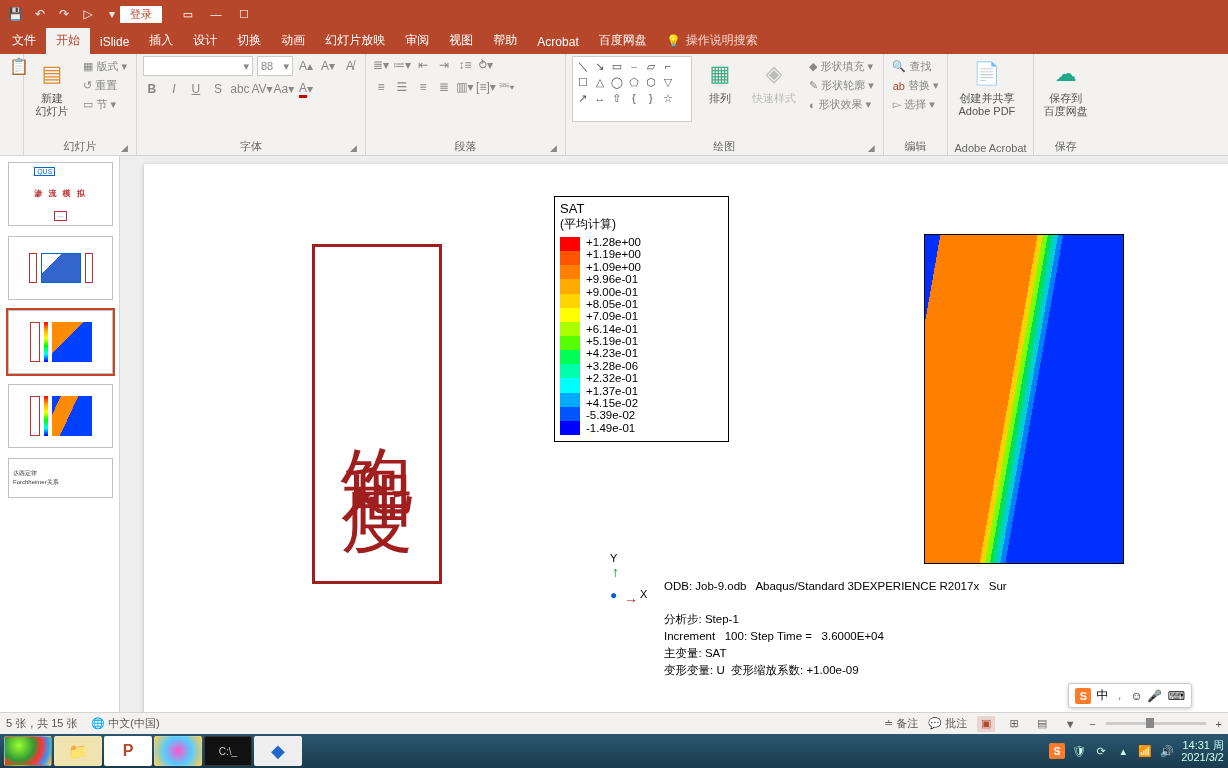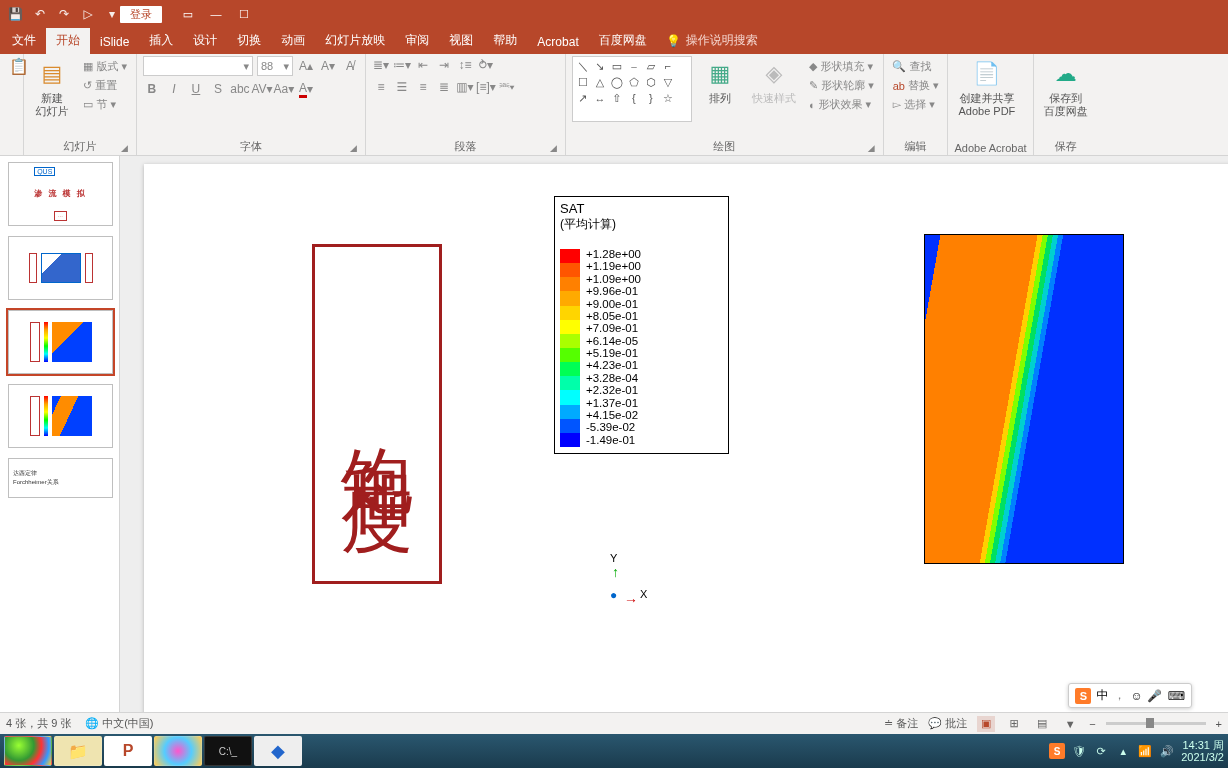--- a/index.html
+++ b/index.html
@@ -56,21 +56,21 @@
 .thumb .mini-plot { width:40px; height:40px; background:linear-gradient(135deg,#ff8c00 40%, #0040ff 40%);}
 .thumb .mini-plot2 { width:40px; height:40px; background:linear-gradient(115deg,#0040ff 15%,#ff8c00 15% 45%, #0040ff 45%);}
 
 .canvas-area { flex:1; background:#eeeeee; position:relative; overflow:hidden;}
 .slide { position:absolute; left:24px; top:8px; width:1144px; height:590px; background:#fff; box-shadow:0 1px 4px rgba(0,0,0,.25);}
 .vert-title-box { position:absolute; left:168px; top:80px; width:130px; height:340px; border:3px solid #a01e1e; display:flex; align-items:center; justify-content:center;}
 .vert-title { writing-mode:vertical-rl; font-family:"KaiTi","STKaiti",serif; font-size:72px; color:#a01e1e; letter-spacing:16px; font-weight:500;}
 
 .legend-box { position:absolute; left:410px; top:32px; width:175px; border:1.5px solid #000; background:#fff; padding:4px 5px 6px; font-family:"Courier New",monospace; font-size:12px;}
 .legend-title { font-size:13px; }
-.legend-sub { font-size:12px; margin-bottom:16px;}
+.legend-sub { font-size:12px; margin-bottom:4px;}
 .legend-scale { display:flex; gap:6px;}
 .legend-bar { width:20px; height:198px; display:flex; flex-direction:column;}
 .legend-bar div { flex:1; }
 .legend-vals { display:flex; flex-direction:column; justify-content:space-between; font-size:11.5px; line-height:1.0; height:198px; padding-top:-2px;}
 .legend-vals span { height:14.1px; }
 
 .contour { position:absolute; right:164px; top:70px; width:200px; height:330px; border:1.5px solid #000;
  background: linear-gradient(100deg,
    #0030ff 0 6%,
    #ff8000 6% 44%,
@@ -378,50 +378,56 @@
               <div style="background:#0000ff"></div>
           </div>
           <div class="legend-vals">
             <span>+1.28e+00</span>
               <span>+1.19e+00</span>
             <span>+1.09e+00</span>
               <span>+9.96e-01</span>
             <span>+9.00e-01</span>
               <span>+8.05e-01</span>
             <span>+7.09e-01</span>
-              <span>+6.14e-05</span>
+              <span>+6.14e-01</span>
             <span>+5.19e-01</span>
               <span>+4.23e-01</span>
-            <span>+3.28e-04</span>
+            <span>+3.28e-06</span>
               <span>+2.32e-01</span>
             <span>+1.37e-01</span>
               <span>+4.15e-02</span>
             <span>-5.39e-02</span>
               <span>-1.49e-01</span>
           </div>
         </div>
       </div>
 
       <div class="contour"></div>
 
       <div class="axes">
         <span class="ylbl">Y</span>
         <span class="yarr">↑</span>
         <span class="zdot">●</span>
         <span class="xarr">→</span>
         <span class="xlbl">X</span>
       </div>
 
+      <div class="info-text"><span>ODB: Job-9.odb   Abaqus/Standard 3DEXPERIENCE R2017x   Sur</span>
+
+<span>分析步: Step-1</span>
+<span>Increment   100: Step Time =   3.6000E+04</span>
+<span>主变量: SAT</span>
+<span>变形变量: U  变形缩放系数: +1.00e-09</span></div>
     </div>
   </div>
 </div>
 
 <div class="statusbar">
   <div class="left">
-    <span>4 张，共 9 张</span>
+    <span>5 张，共 15 张</span>
     <span>🌐 <span>中文(中国)</span></span>
   </div>
   <div class="right">
     <span>≐ <span>备注</span></span>
     <span>💬 <span>批注</span></span>
     <span class="view-btn active">▣</span>
     <span class="view-btn">⊞</span>
     <span class="view-btn">▤</span>
     <span class="view-btn">▼</span>
     <span>−</span>

